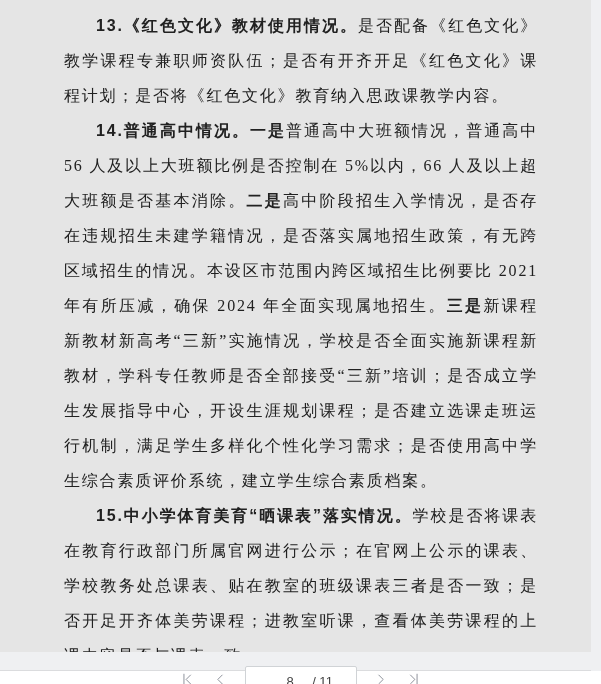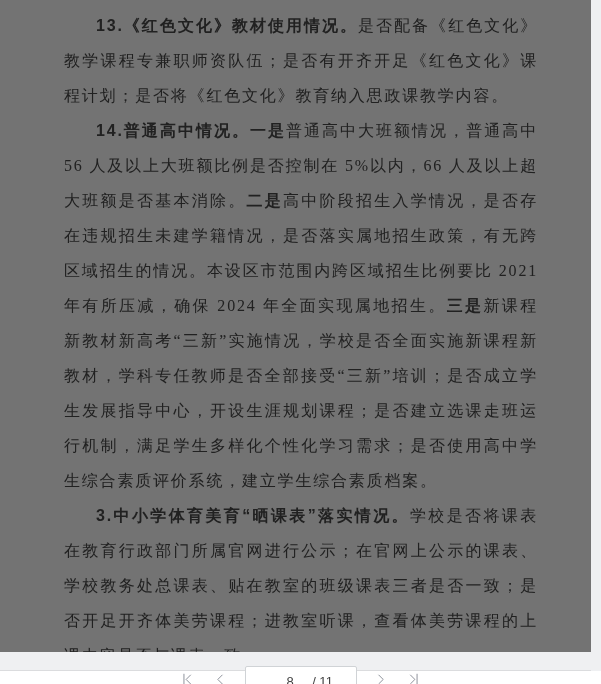--- a/index.html
+++ b/index.html
@@ -8,21 +8,21 @@
     width: 601px;
     height: 684px;
     overflow: hidden;
     background: #ffffff;
     font-family: "Liberation Sans", sans-serif;
   }
   .viewer {
     position: relative;
     width: 601px;
     height: 684px;
-    background: #737373;
+    background: #e5e5e5;
   }
   
   .doc {
     position: absolute;
     left: 64px;
     top: 8px;
     width: 474px;
     font-family: "Liberation Serif", serif;
     font-size: 16px;
     line-height: 35px;
@@ -124,21 +124,21 @@
   }
 </style>
 </head>
 <body>
 
 <div class="viewer">
 
   <div class="doc">
     <p><span class="seg-bold">13.《红色文化》教材使用情况。</span><span>是否配备《红色文化》教学课程专兼职师资队伍；是否有开齐开足《红色文化》课程计划；是否将《红色文化》教育纳入思政课教学内容。</span></p>
     <p><span class="seg-bold">14.普通高中情况。一是</span><span>普通高中大班额情况，普通高中 56 人及以上大班额比例是否控制在 5%以内，66 人及以上超大班额是否基本消除。</span><span class="seg-bold">二是</span><span>高中阶段招生入学情况，是否存在违规招生未建学籍情况，是否落实属地招生政策，有无跨区域招生的情况。本设区市范围内跨区域招生比例要比 2021 年有所压减，确保 2024 年全面实现属地招生。</span><span class="seg-bold">三是</span><span>新课程新教材新高考“三新”实施情况，学校是否全面实施新课程新教材，学科专任教师是否全部接受“三新”培训；是否成立学生发展指导中心，开设生涯规划课程；是否建立选课走班运行机制，满足学生多样化个性化学习需求；是否使用高中学生综合素质评价系统，建立学生综合素质档案。</span></p>
-    <p><span class="seg-bold">3.中小学体育美育“晒课表”落实情况。</span><span>学校是否将课表在教育行政部门所属官网进行公示；在官网上公示的课表、学校教务处总课表、贴在教室的班级课表三者是否一致；是否开足开齐体美劳课程；进教室听课，查看体美劳课程的上课内容是否与课表一致。</span></p>
+    <p><span class="seg-bold">15.中小学体育美育“晒课表”落实情况。</span><span>学校是否将课表在教育行政部门所属官网进行公示；在官网上公示的课表、学校教务处总课表、贴在教室的班级课表三者是否一致；是否开足开齐体美劳课程；进教室听课，查看体美劳课程的上课内容是否与课表一致。</span></p>
     <p><span class="seg-bold">16.中小学校园安全工作情况。一是</span><span>校园欺凌方面，是否落实《关于进一步强化全省中小学校园欺凌防治工作的通知》(赣教基</span></p>
   </div>
 
   <div class="bottom-band"></div>
 
   <div class="right-strip"></div>
 
   <div class="footer-bar"></div>
 
   <div class="pager">

